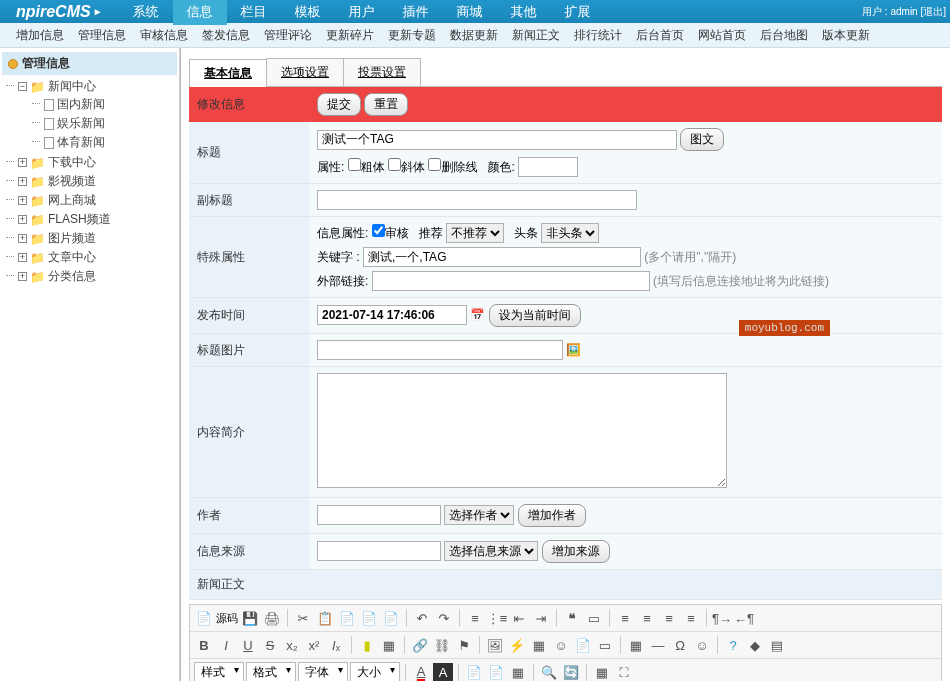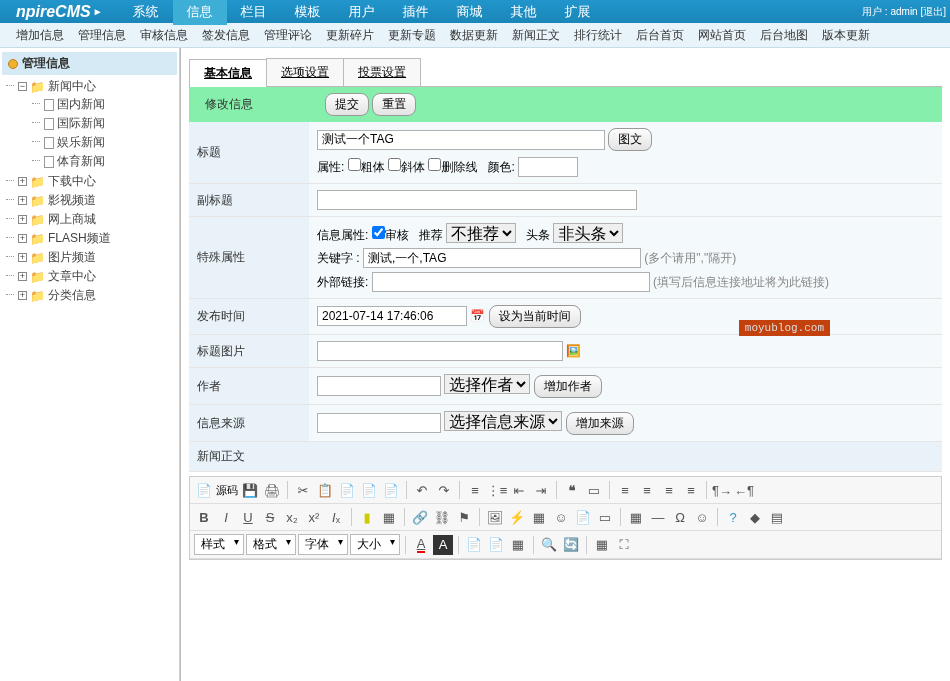--- a/index.html
+++ b/index.html
@@ -21,27 +21,27 @@
 .tree li::before { content: ""; position:absolute; left:0; top:8px; width:8px; height:1px; border-top:1px dotted #999; }
 .tree .node { display:flex; align-items:center; gap:3px; cursor:pointer; }
 .tree .box { width:9px; height:9px; border:1px solid #888; display:inline-flex; align-items:center; justify-content:center; font-size:9px; line-height:1; background:#fff; }
 .tree .folder { color:#d9a23a; }
 .tree .sub { padding-left:14px; }
 .content { flex:1; padding: 4px 8px 0 8px; background:#fff; overflow-y:auto; border-left:1px solid #bbb; }
 .tabs { display:flex; border-bottom:1px solid #bbb; margin-top:6px;text-decoration:underline; }
 .tab { padding:5px 14px; border:1px solid #bbb; border-bottom:none; background:#f8f8f8; margin-right:-1px; cursor:pointer; font-size:12px; }
 .tab.active { background:#fff; font-weight:bold; position:relative; top:1px; }
 .form-table { width:100%; border-collapse:collapse; margin-top:0; }
-.form-table th.hdr { background:#86efac; padding:6px 16px; text-align:left; font-weight:normal; color:#333; }
+.form-table th.hdr { background:#ef4444; padding:6px 8px; text-align:left; font-weight:normal; color:#333; }
 .form-table th.hdr.btns { text-align:left; }
 .btn { border:1px solid #999; background:linear-gradient(#fdfdfd,#e3e3e3); padding:2px 9px; cursor:pointer; font-size:12px; border-radius:8px; }
 .form-table td { padding:6px 8px; border-bottom:1px solid #e5e5e5; vertical-align:middle; background:#f4f9fc; }
 .form-table td.lbl { width:120px; background:#e8f2f8; color:#333; }
 input[type=text] { border:1px solid #b0b0b0; padding:2px 4px; font-size:12px; height:20px; }
-select { border:1px solid #b0b0b0; font-size:16px; height:20px; }
+select { border:1px solid #b0b0b0; font-size:12px; height:20px; }
 textarea { border:1px solid #b0b0b0; font-size:12px; }
 .hint { color:#888; font-size:12px; }
 .watermark { position:absolute; right:120px; top:320px; background:#c2410c; color:#ddd; padding:2px 6px; font-family:Liberation Mono, monospace; font-size:11px; }
 .editor { border:1px solid #ccc; margin-top:4px; }
 .editor-tb { background:#f7f7f7; border-bottom:1px solid #ddd; padding:3px 4px; display:flex; flex-wrap:wrap; gap:2px; align-items:center; }
 .editor-tb .ico { width:20px; height:20px; border:1px solid transparent; display:inline-flex; align-items:center; justify-content:center; cursor:pointer; font-size:13px; color:#555; }
 .editor-tb .sep { width:1px; height:18px; background:#ccc; margin:0 3px; }
 .editor-sel { border:1px solid #bbb; background:#fff; padding:1px 18px 1px 6px; font-size:12px; position:relative; cursor:pointer; }
 .editor-sel::after { content:"▾"; position:absolute; right:4px; font-size:10px; }
 .globe { width:10px; height:10px; border-radius:50%; background:#f0b030; border:1px solid #c08020; display:inline-block; }
@@ -99,26 +99,20 @@
         <ul class="sub">
           <li>
               <span class="node">
                 <span class="page-ico"></span>
                 <span>国内新闻</span>
               </span>
             </li>
           <li>
               <span class="node">
                 <span class="page-ico"></span>
-                <span>国际新闻</span>
-              </span>
-            </li>
-          <li>
-              <span class="node">
-                <span class="page-ico"></span>
                 <span>娱乐新闻</span>
               </span>
             </li>
           <li>
               <span class="node">
                 <span class="page-ico"></span>
                 <span>体育新闻</span>
               </span>
             </li>
         </ul>
@@ -187,21 +181,21 @@
           <tr>
         <th class="hdr">修改信息</th>
         <th class="hdr btns">
           <button class="btn">提交</button>
           <button class="btn">重置</button>
         </th>
       </tr>
       <tr>
         <td class="lbl" rowspan="1">标题</td>
         <td>
-          <input type="text" style="width: 288px;" value="测试一个TAG">
+          <input type="text" style="width: 360px;" value="测试一个TAG">
           <button class="btn">图文</button><br>
           <div style="margin-top:6px">
             <span>属性:</span>
             <input type="checkbox" style=""><span>粗体</span>
             <input type="checkbox" style=""><span>斜体</span>
             <input type="checkbox" style=""><span>删除线</span>
             &nbsp;&nbsp;<span>颜色:</span>
             <input type="text" style="width: 60px;">
           </div>
         </td>
@@ -228,28 +222,32 @@
           <div style="margin-top:4px">
             <span>外部链接:</span>
             <input type="text" style="width: 278px;">
             <span class="hint">(填写后信息连接地址将为此链接)</span>
           </div>
         </td>
       </tr>
       <tr>
         <td class="lbl">发布时间</td>
         <td>
-          <input type="text" style="width: 150px;" value="2021-07-14 17:46:06">
+          <input type="text" style="width: 150px; font-weight: bold;" value="2021-07-14 17:46:06">
           <span>📅</span>
           <button class="btn">设为当前时间</button>
         </td>
       </tr>
       <tr>
         <td class="lbl">标题图片</td>
         <td><input type="text" style="width: 246px;"> <span style="color:#c90">🖼️</span></td>
+      </tr>
+      <tr>
+        <td class="lbl">内容简介</td>
+        <td><textarea style="width: 410px; height: 115px;"></textarea></td>
       </tr>
       <tr>
         <td class="lbl">作者</td>
         <td>
           <input type="text" style="width: 124px;">
           <select><option>选择作者</option></select>
           <button class="btn">增加作者</button>
         </td>
       </tr>
       <tr>

